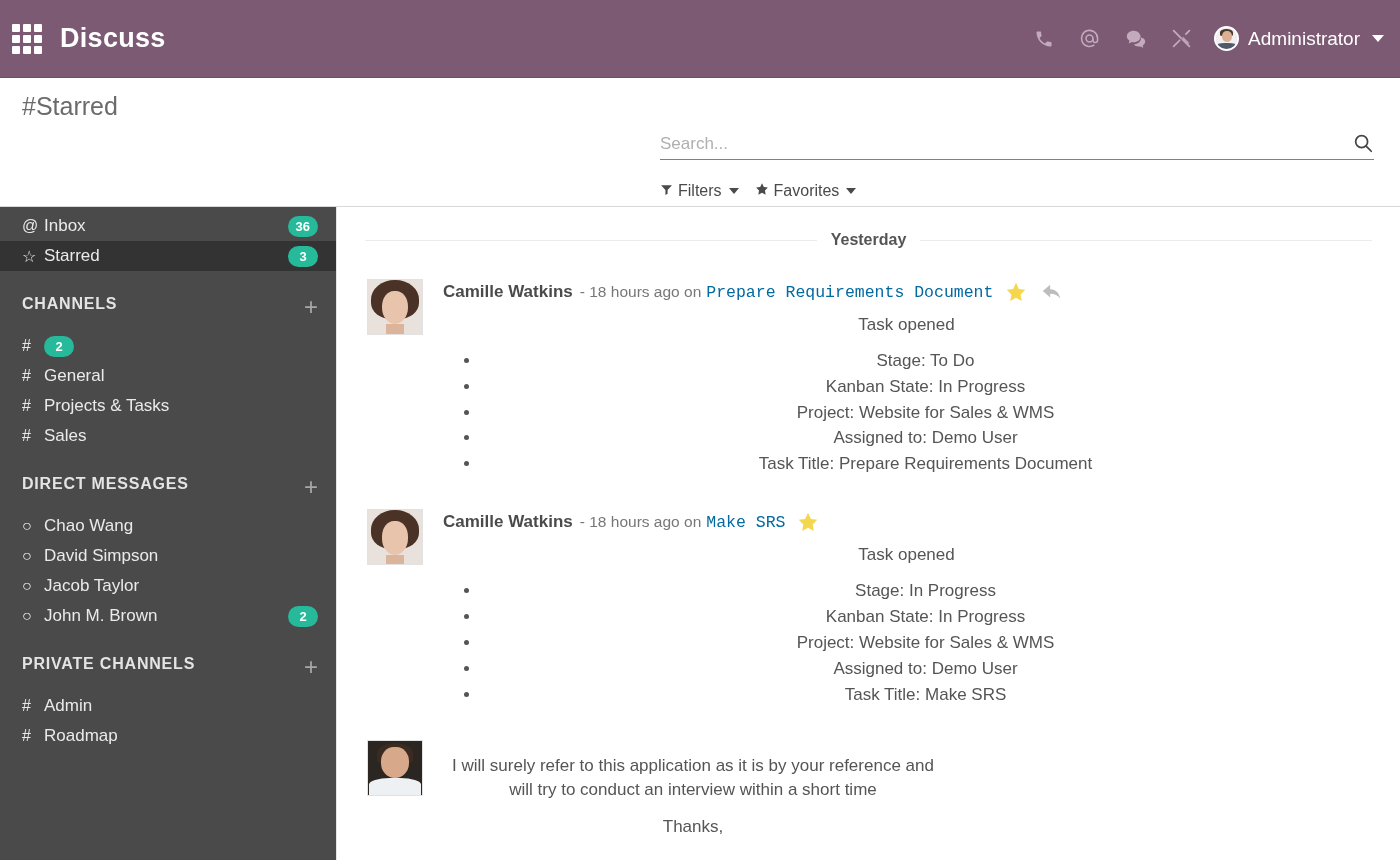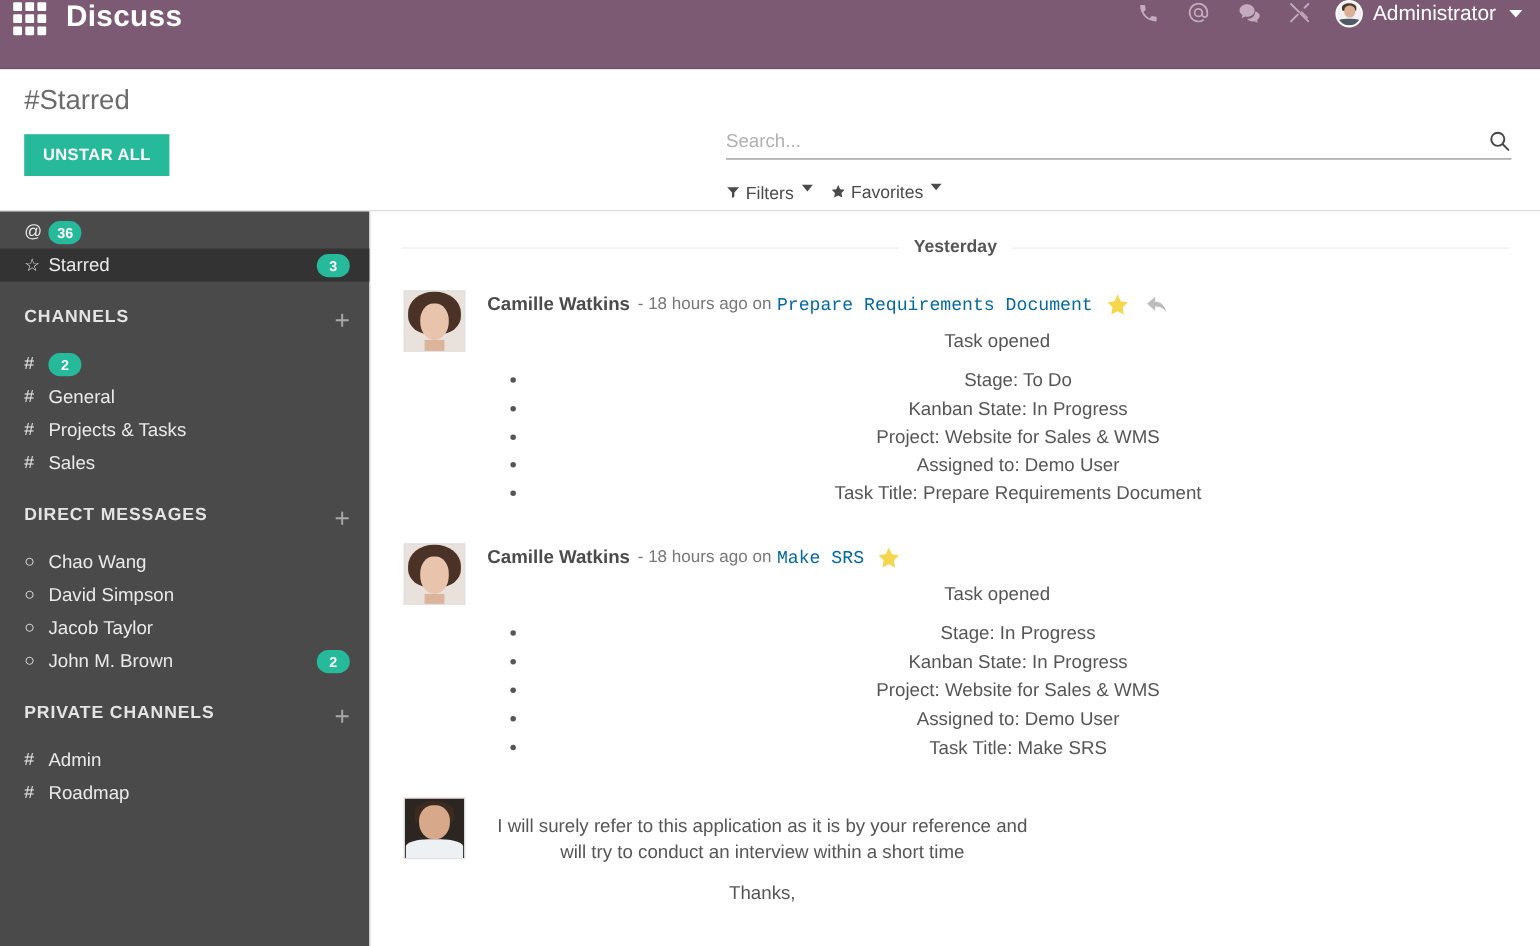--- a/index.html
+++ b/index.html
@@ -5,24 +5,24 @@
   * { box-sizing: border-box; margin: 0; padding: 0; }
   html, body {
     width: 1400px; height: 860px;
     font-family: "Liberation Sans", sans-serif;
     background: #ffffff;
     overflow: hidden;
   }
 
   
   .topbar {
-    height: 63px;
+    height: 78px;
     background: #7c5a74;
     display: flex;
-    align-items: flex-start;
+    align-items: center;
     padding: 0 16px 0 10px;
     border-bottom: 1px solid #6d4f66;
   }
   .apps-grid {
     width: 34px; height: 34px;
     display: grid;
     grid-template-columns: repeat(3, 8px);
     grid-template-rows: repeat(3, 8px);
     gap: 3px;
     align-content: center;
@@ -94,21 +94,21 @@
     outline: none;
     font-size: 17px;
     color: #555;
     font-family: "Liberation Sans", sans-serif;
     background: transparent;
   }
   .search-input::placeholder { color: #b0b0b0; }
   .search-icon { color: #444; display: flex; align-items: center; cursor: pointer; }
   .filters-row { display: flex; align-items: center; gap: 16px; margin-top: 22px; }
   .filter-item {
-    display: flex; align-items: flex-start; gap: 5px;
+    display: flex; align-items: center; gap: 5px;
     font-size: 16px; color: #4a4a4a; cursor: pointer;
   }
   .filter-item .caret {
     width: 0; height: 0;
     border-left: 5px solid transparent;
     border-right: 5px solid transparent;
     border-top: 6px solid #4a4a4a;
     margin-left: 2px;
   }
 
@@ -307,21 +307,20 @@
         </span>
     </span>
     <span class="user-name">Administrator</span>
     <span class="caret-down"></span>
   </div>
 </div>
 
 <div class="controlpanel">
   <div class="cp-left">
     <div class="cp-title">#Starred</div>
-    <button class="unstar-btn">UNSTAR ALL</button>
   </div>
   <div class="cp-right">
     <div class="search-row">
       <input class="search-input" type="text" placeholder="Search..." style="">
       <span class="search-icon">
         <svg width="22" height="22" viewBox="0 0 24 24" fill="none" stroke="currentColor" stroke-width="1.9">
             <circle cx="10.5" cy="10.5" r="6.5"></circle>
             <path d="M15.4 15.4L21 21" stroke-linecap="round"></path>
           </svg>
       </span>
@@ -347,20 +346,21 @@
       </span>
     </div>
   </div>
 </div>
 
 <div class="body-wrap">
 
   <div class="sidebar" id="sidebar">
       <div class="side-row">
         <span class="glyph">@</span>
+        <span class="lbl">Inbox</span>
         <span class="badge">36</span>
       </div>
       <div class="side-row active">
         <span class="glyph">☆</span>
         <span class="lbl">Starred</span>
         <span class="badge">3</span>
       </div>
       <div class="side-section">
         <span class="sec-title">CHANNELS</span>
         <span class="plus-btn">+</span>

